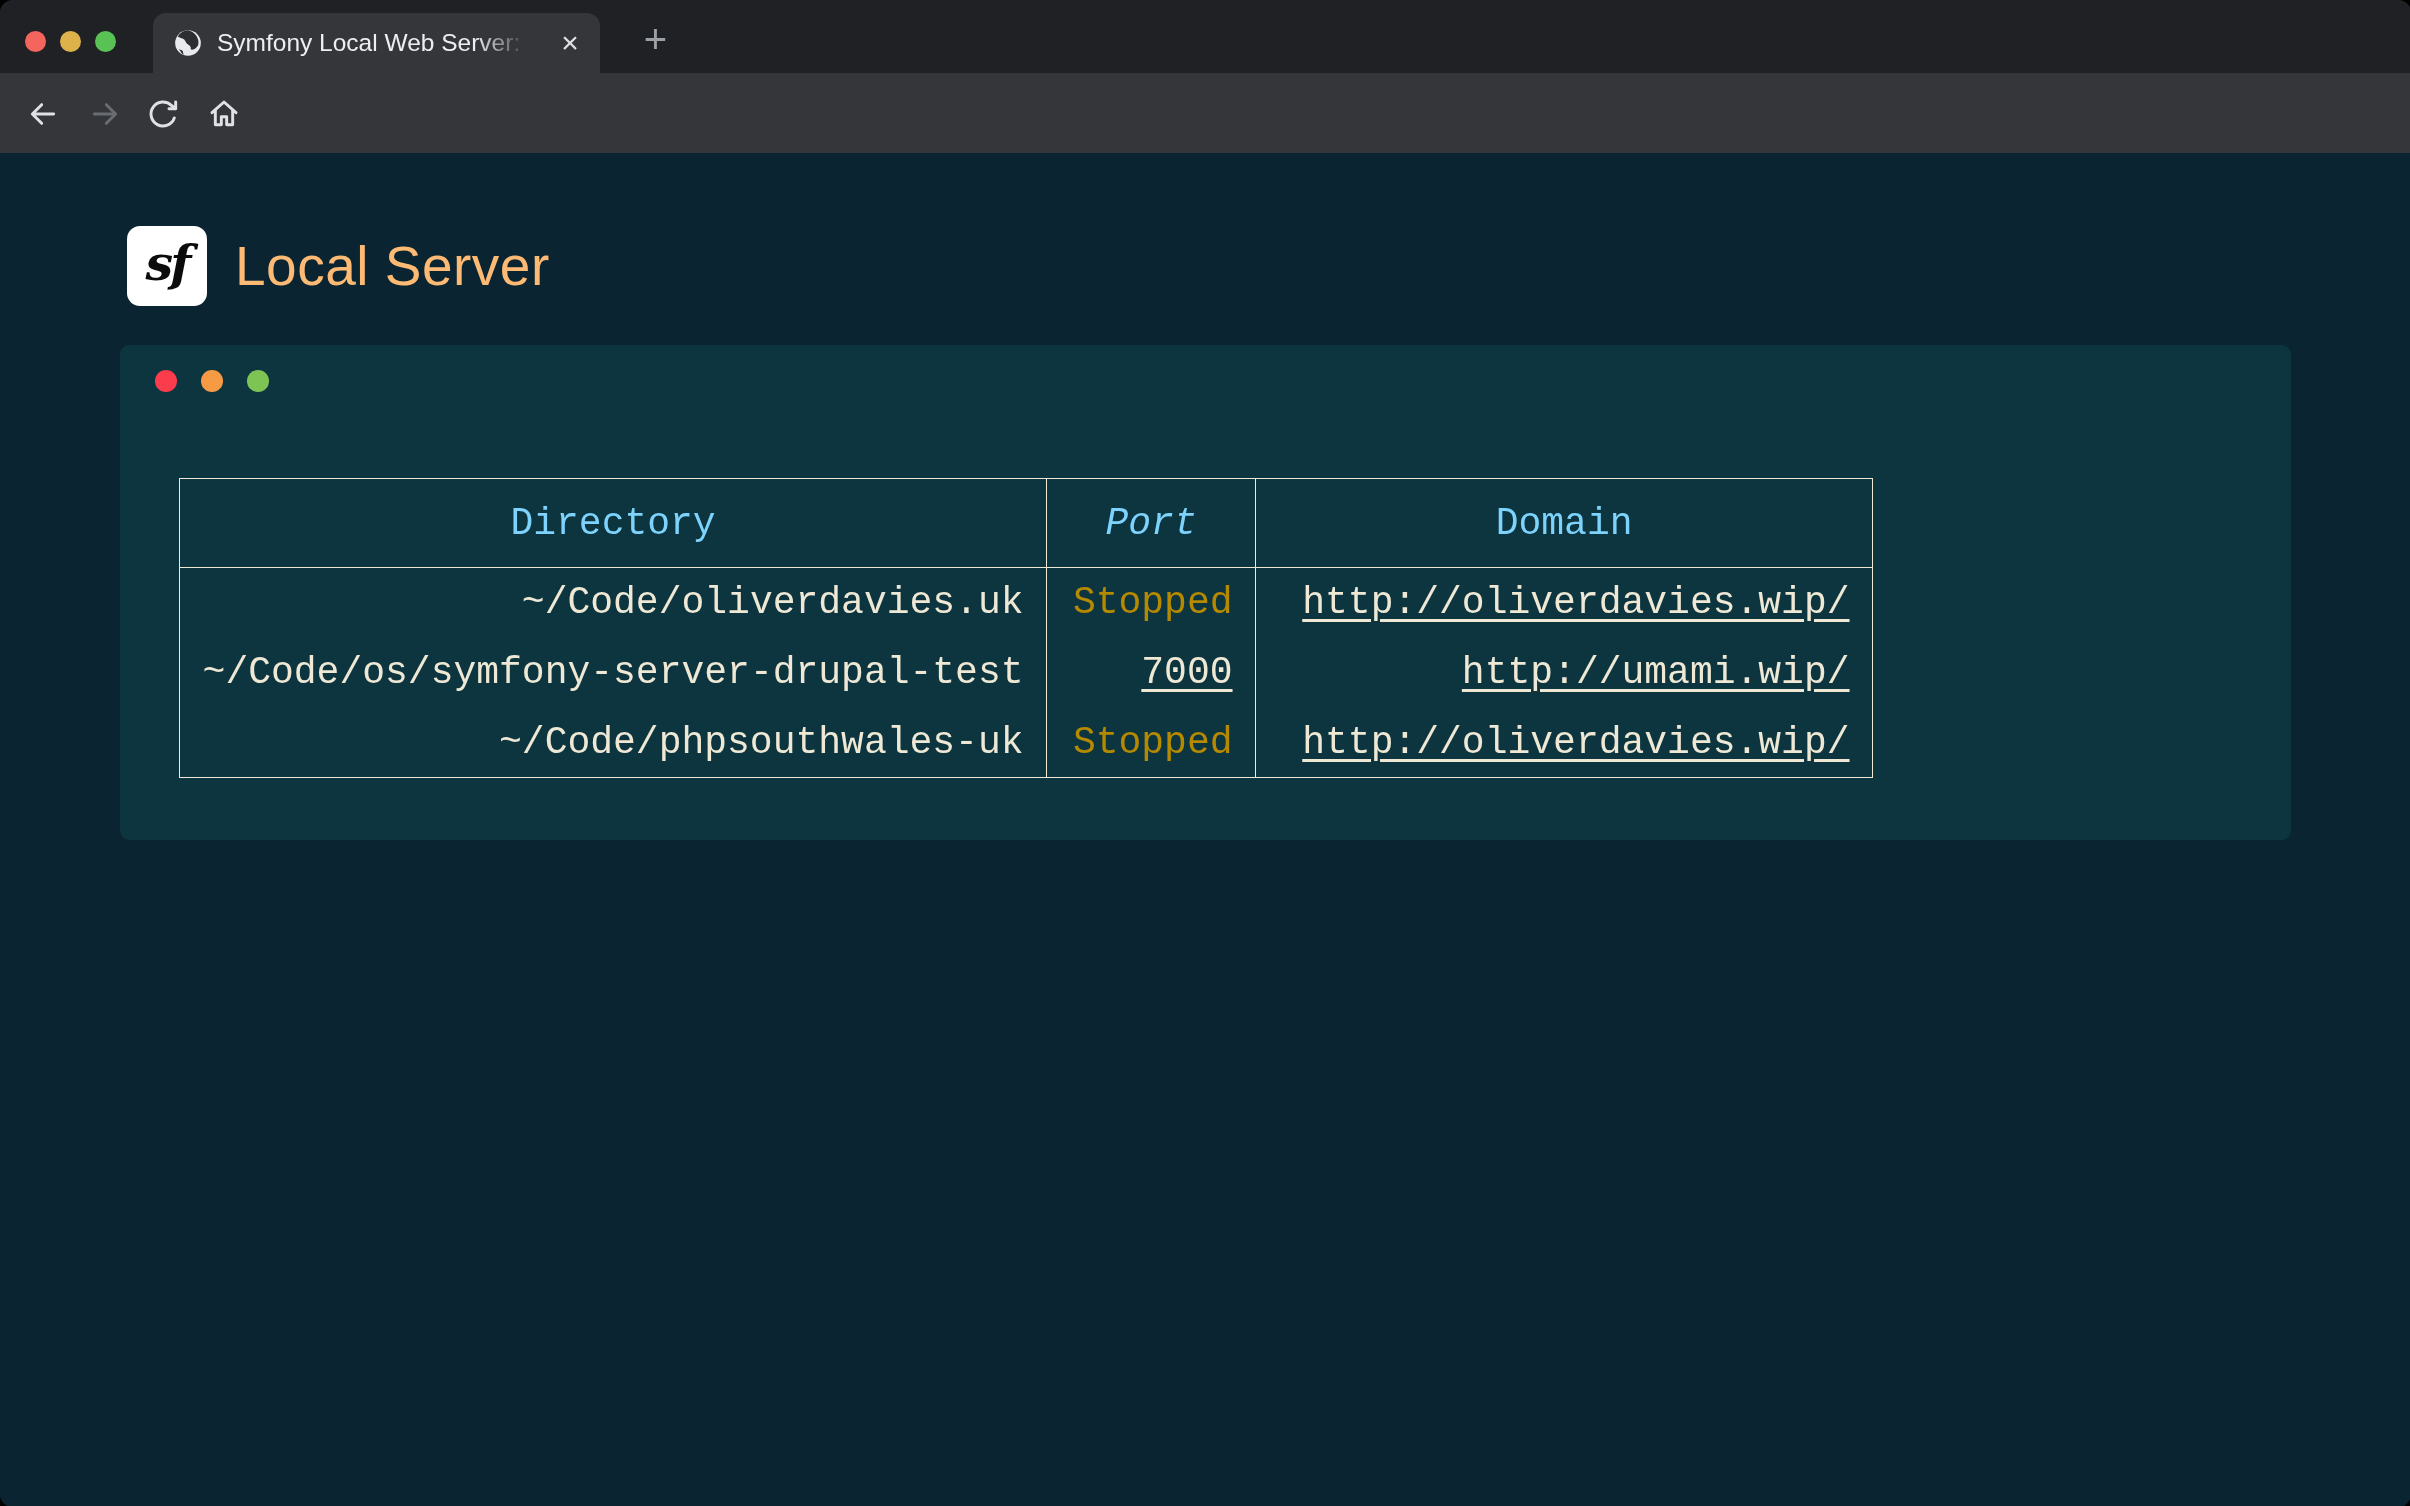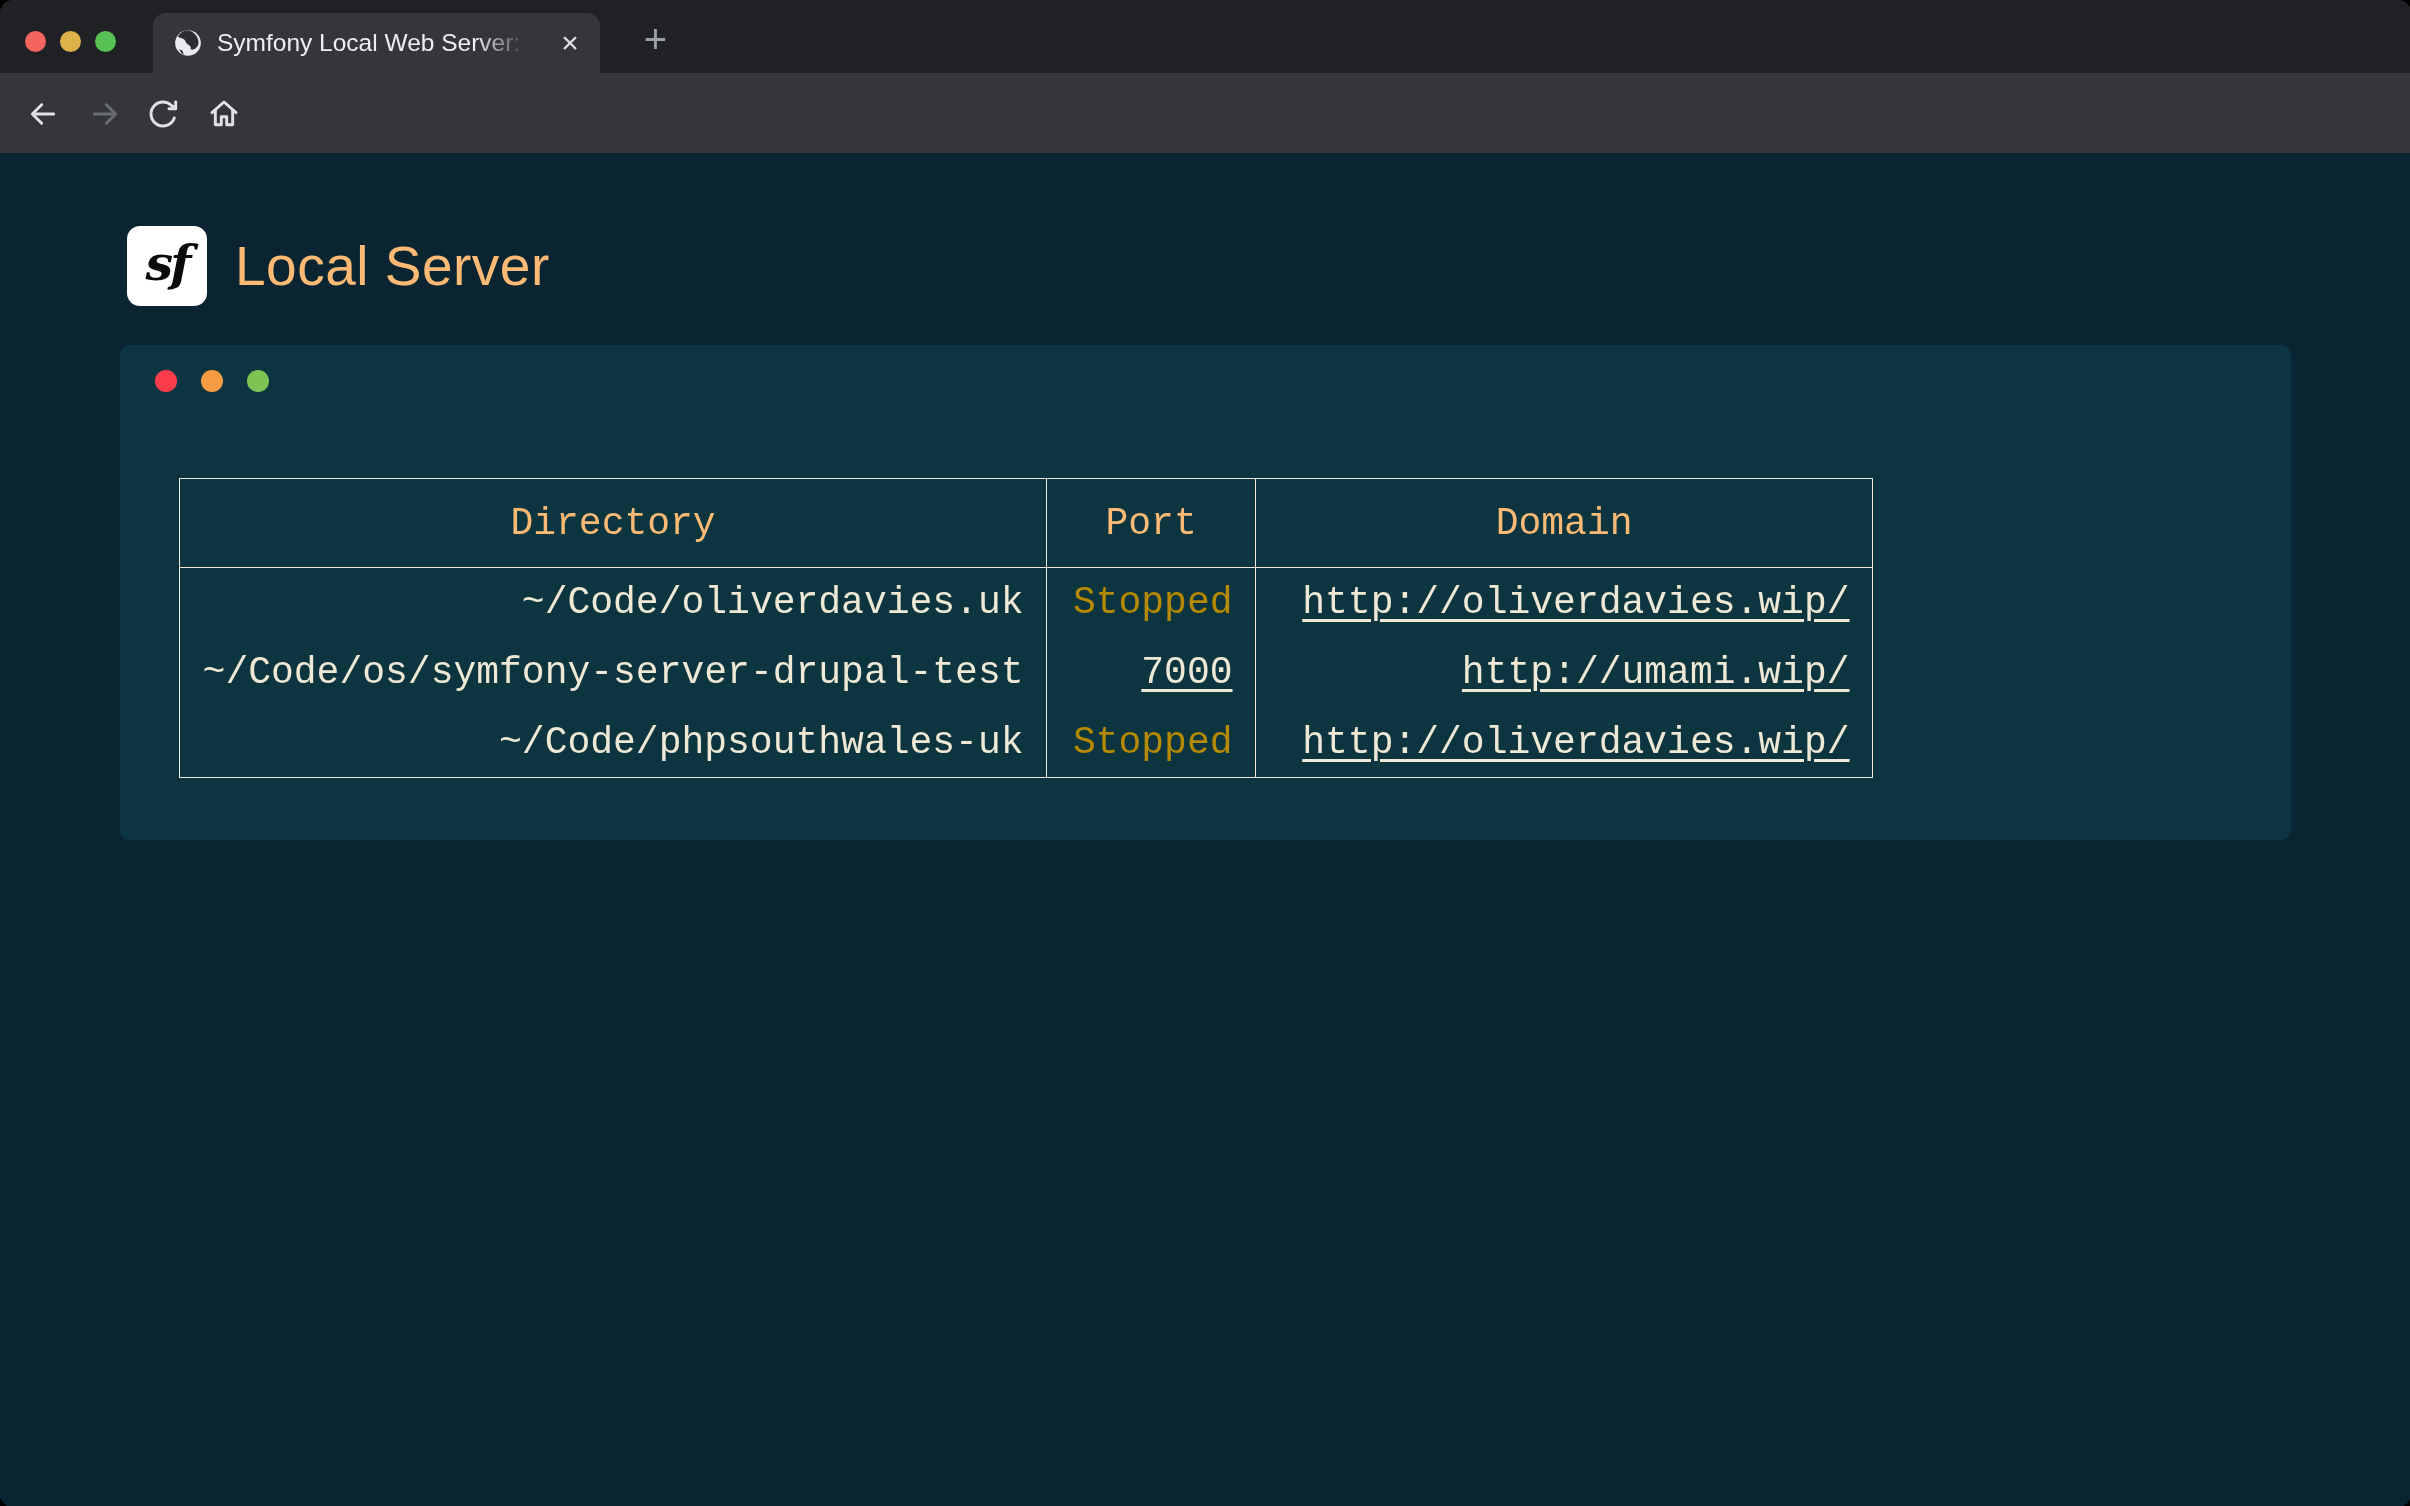--- a/index.html
+++ b/index.html
@@ -77,24 +77,24 @@
 
   .card { position:absolute; left:120px; top:192px; width:2171px; height:495px; background:#0c3540; border-radius:9.4px; }
   .card-dots { position:absolute; left:35px; top:25.4px; display:flex; gap:24.5px; }
   .card-dots .dot { width:21.7px; height:21.7px; border-radius:50%; }
   .cd-red { background:#fa3c4c; } .cd-orange { background:#f79a44; } .cd-green { background:#7dc455; }
 
   .proxy-table { position:absolute; left:59px; top:133px; border-collapse:collapse;
                  font-family:"Liberation Mono", monospace; font-size:38px; color:#eee8d5; table-layout:fixed; }
   .proxy-table th, .proxy-table td { border-left:1.9px solid #eee8d5; border-right:1.9px solid #eee8d5; }
   .proxy-table { border:1.9px solid #eee8d5; }
-  .proxy-table thead th { height:89px; color:#fdba74; font-weight:normal; text-align:center;
+  .proxy-table thead th { height:89px; color:#7dd3fc; font-weight:normal; text-align:center;
                           border-bottom:1.9px solid #eee8d5; }
   .proxy-table td { height:70px; padding:0 22.6px; text-align:right; white-space:nowrap; }
-  .col-dir { width:859px; } .col-port { width:209px; } .col-domain { width:617px; }
+  .col-dir { width:859px; } .col-port { width:209px;font-style:italic; } .col-domain { width:617px; }
   .stopped { color:#b58900; }
   a.plink, a.dlink { color:#eee8d5; text-decoration:underline; text-decoration-thickness:2.8px; text-underline-offset:5.6px; }
 </style>
 </head>
 <body>
 
 <div class="window">
 
   <div class="tabstrip">
     <div class="traffic">

